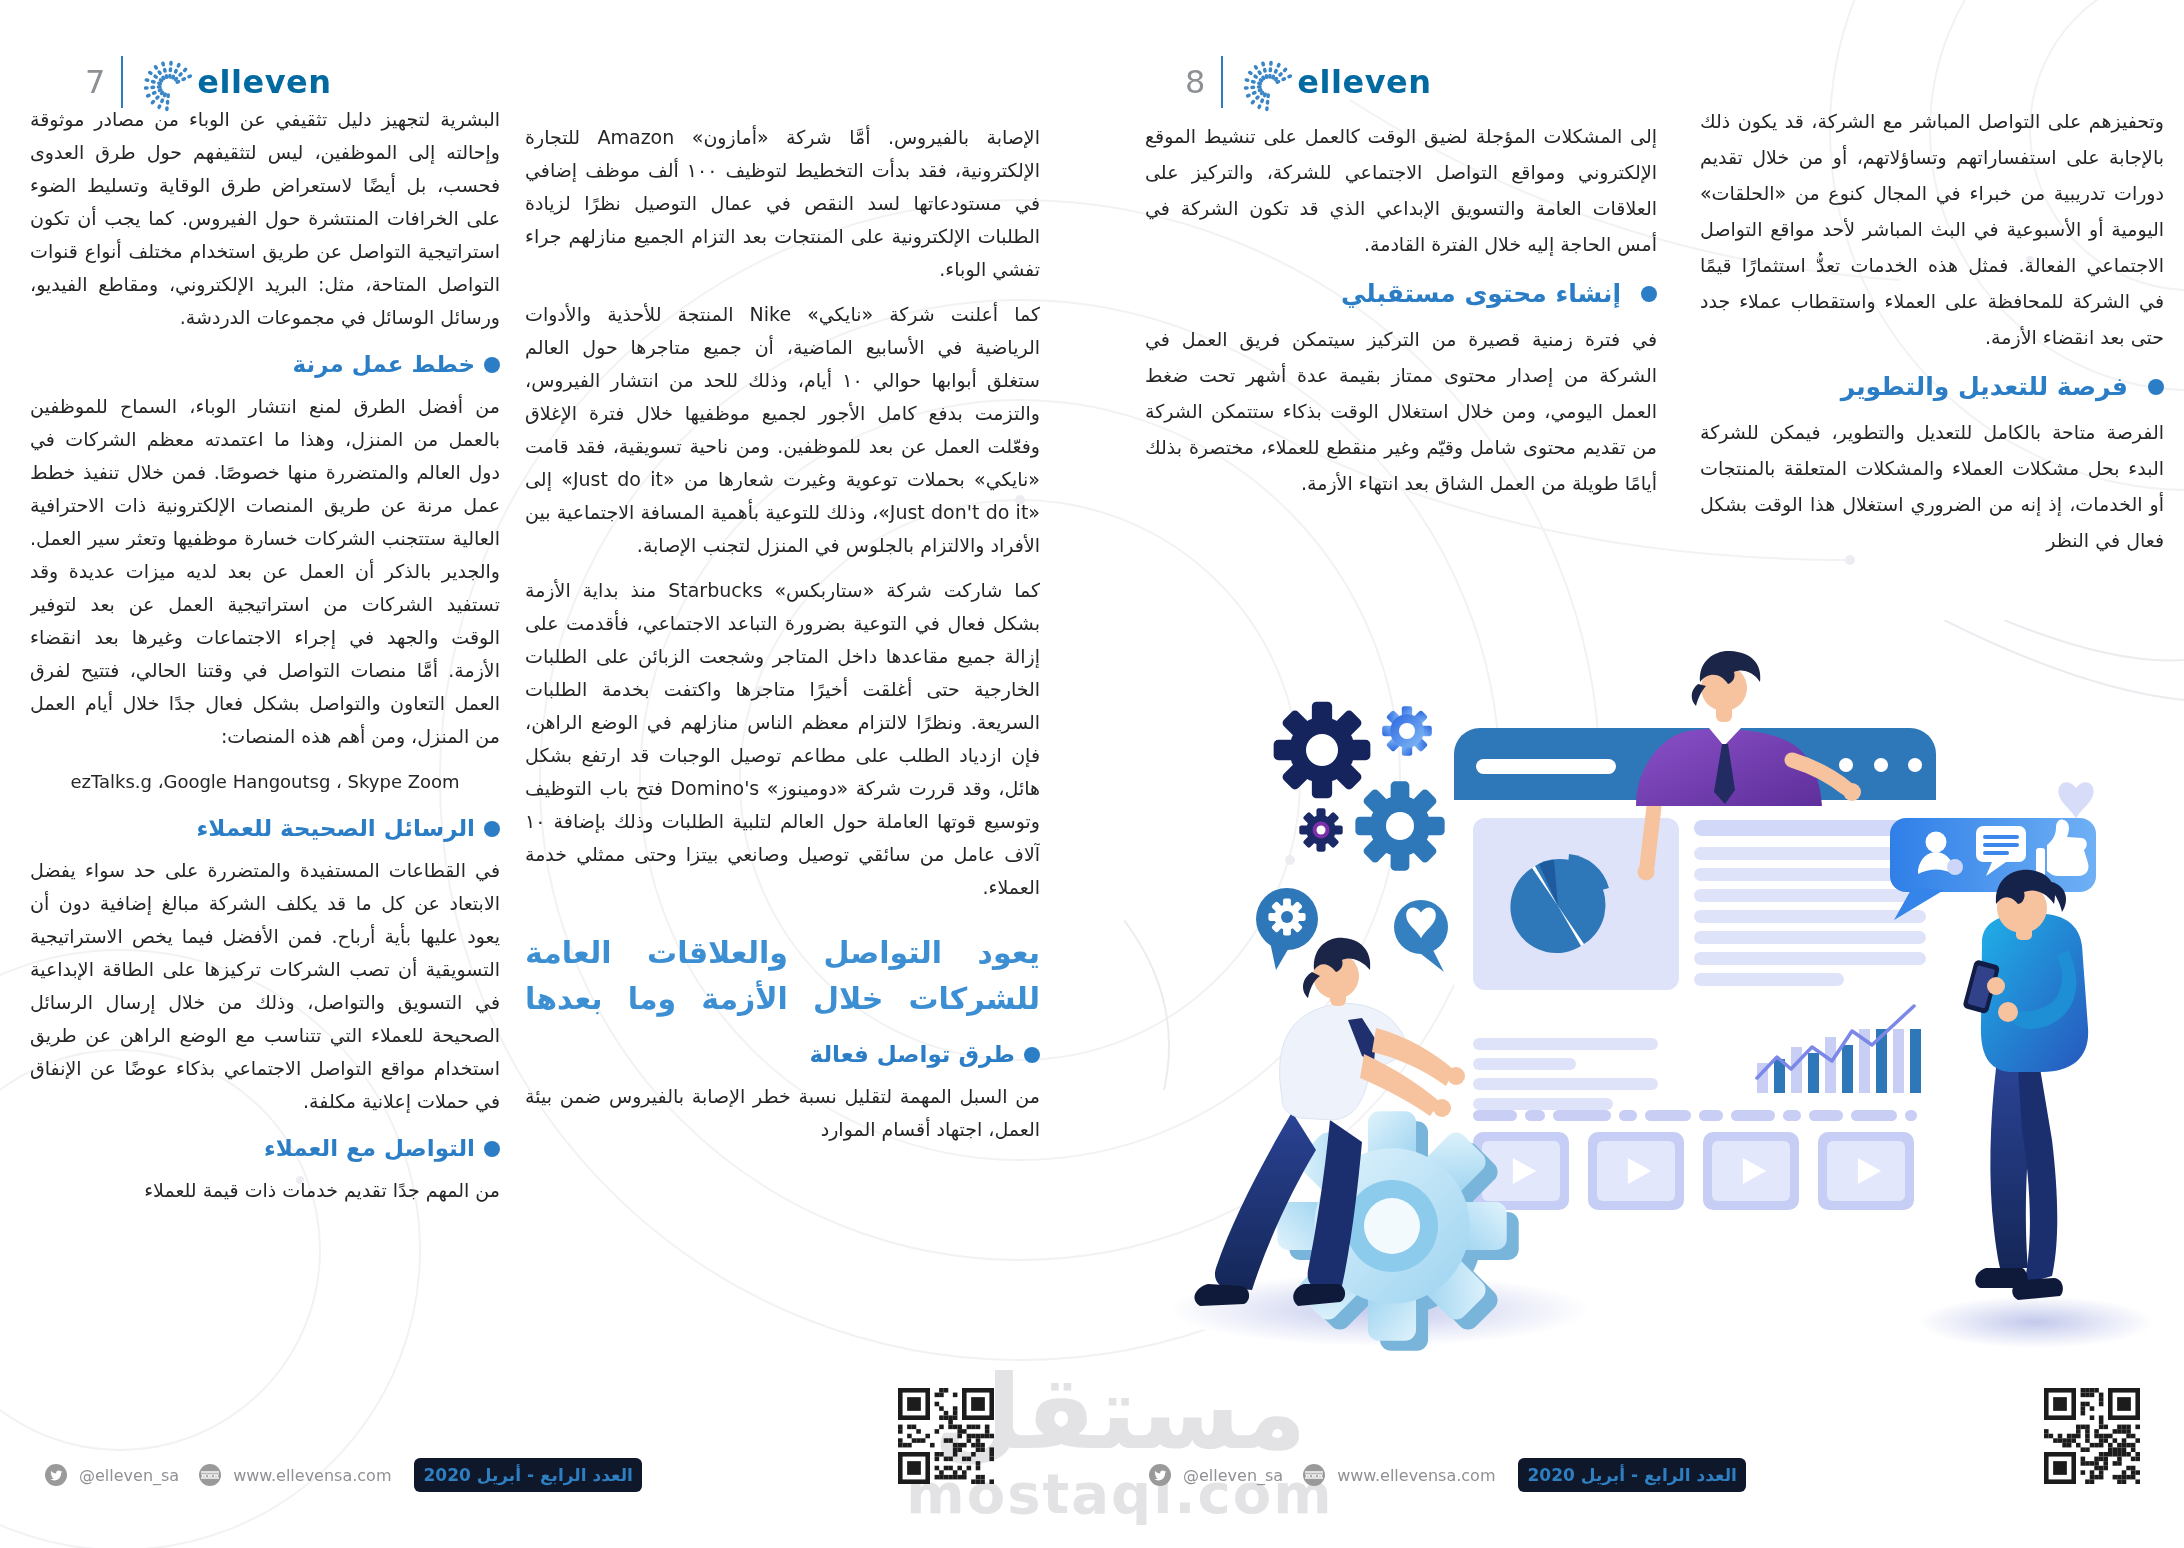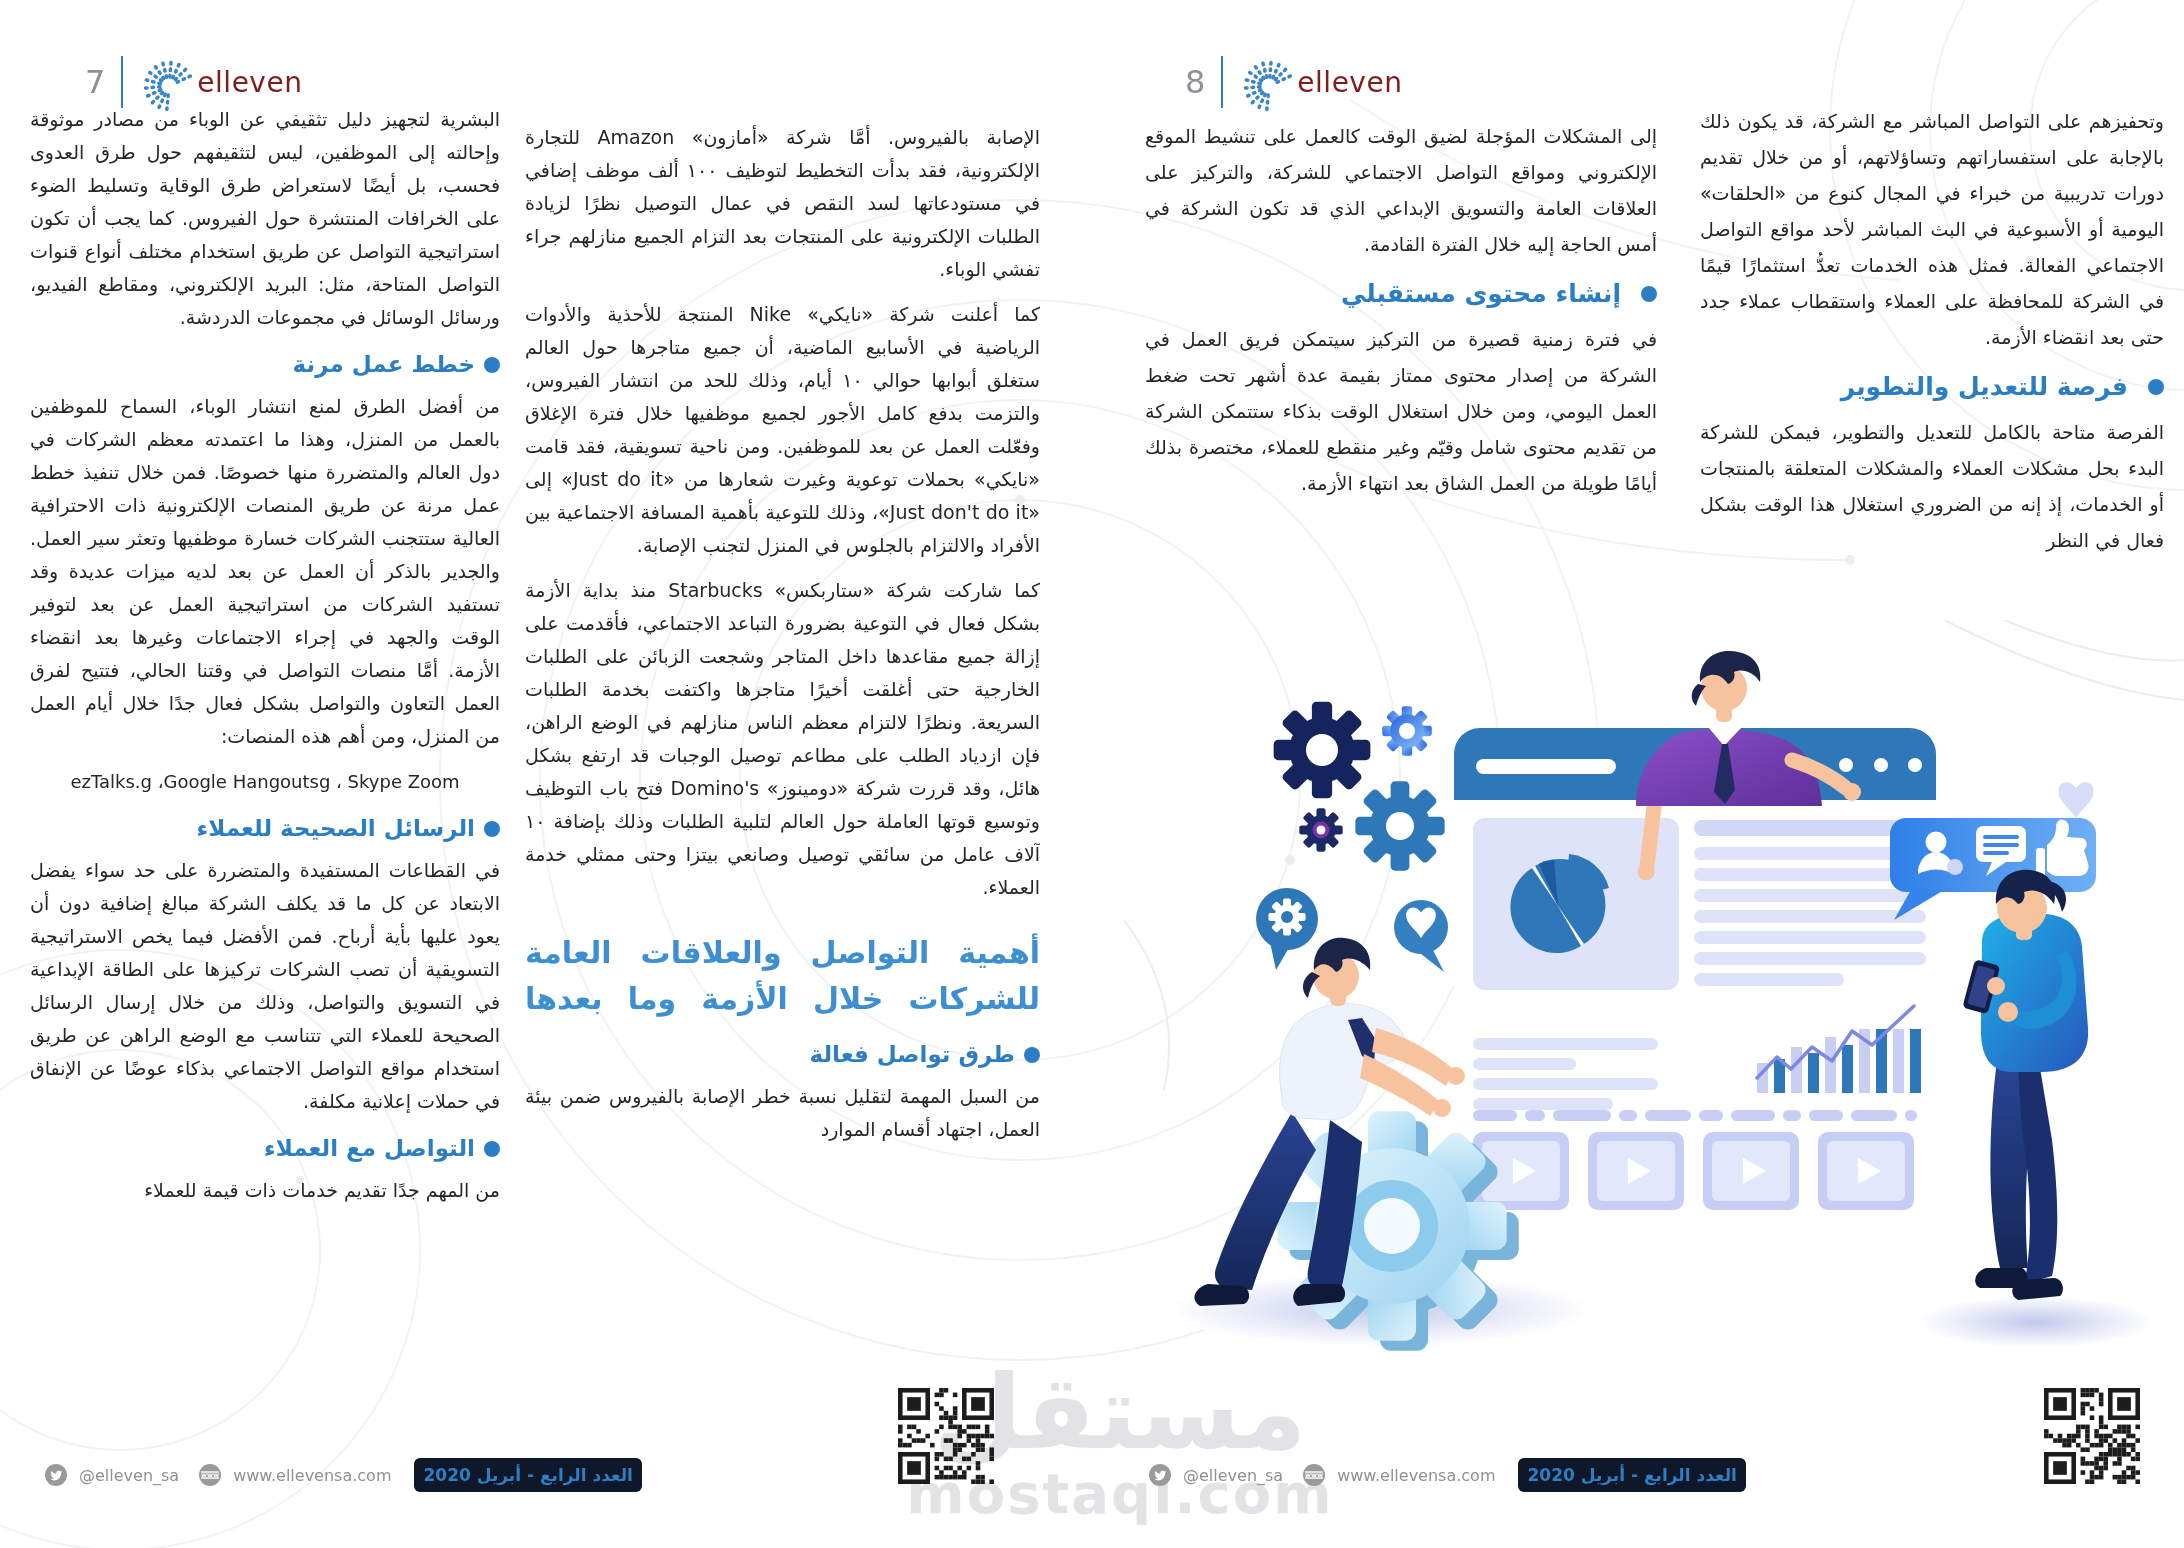--- a/index.html
+++ b/index.html
@@ -6,21 +6,21 @@
   body{
     width:2184px;height:1548px;position:relative;overflow:hidden;
     background:#ffffff;font-family:"DejaVu Sans",sans-serif;color:#262626;
   }
   .bg-pattern{position:absolute;inset:0;pointer-events:none;}
   
   .page-head{position:absolute;display:flex;align-items:center;gap:16px;height:64px;}
   .page-num{font-size:32px;color:#8d9196;line-height:1;}
   .head-divider{width:2px;height:52px;background:#2f7cc0;}
   .brand-logo{display:flex;align-items:center;}
-  .logo-text{font-size:28px;font-weight:400;color:#7f1d1d;letter-spacing:.5px;margin-left:-6px;}
+  .logo-text{font-size:32px;font-weight:700;color:#0369a1;letter-spacing:.5px;margin-left:-6px;}
   
   .col{position:absolute;direction:rtl;text-align:justify;overflow:hidden;}
   .p7 .col{font-size:19px;line-height:33px;}
   .p8 .col{font-size:19px;line-height:36px;}
   .col p{margin:0 0 12px 0;}
   .bullet-head{display:flex;align-items:center;gap:9px;color:#2b7ec6;font-weight:bold;margin:14px 0 9px 0;}
   .p7 .bullet-head{font-size:23px;}
   .p8 .bullet-head{font-size:25px;gap:20px;}
   .dot{width:16px;height:16px;border-radius:50%;background:#2b7ec6;flex:none;}
   .big-head{color:#3d8fd3;font-weight:bold;font-size:30px;line-height:46px;
@@ -95,21 +95,21 @@
     <span class="logo-text">elleven</span>
   </div>
 </div>
 
 <div class="p7">
   <div class="col" style="left:525px;top:121px;width:515px;height:1250px;">
     <p>الإصابة بالفيروس. أمَّا شركة «أمازون» Amazon للتجارة الإلكترونية، فقد بدأت التخطيط لتوظيف ١٠٠ ألف موظف إضافي في مستودعاتها لسد النقص في عمال التوصيل نظرًا لزيادة الطلبات الإلكترونية على المنتجات بعد التزام الجميع منازلهم جراء تفشي الوباء.</p>
     <p>كما أعلنت شركة «نايكي» Nike المنتجة للأحذية والأدوات الرياضية في الأسابيع الماضية، أن جميع متاجرها حول العالم ستغلق أبوابها حوالي ١٠ أيام، وذلك للحد من انتشار الفيروس، والتزمت بدفع كامل الأجور لجميع موظفيها خلال فترة الإغلاق وفعّلت العمل عن بعد للموظفين. ومن ناحية تسويقية، فقد قامت «نايكي» بحملات توعوية وغيرت شعارها من «Just do it» إلى «Just don't do it»، وذلك للتوعية بأهمية المسافة الاجتماعية بين الأفراد والالتزام بالجلوس في المنزل لتجنب الإصابة.</p>
     <p>كما شاركت شركة «ستاربكس» Starbucks منذ بداية الأزمة بشكل فعال في التوعية بضرورة التباعد الاجتماعي، فأقدمت على إزالة جميع مقاعدها داخل المتاجر وشجعت الزبائن على الطلبات الخارجية حتى أغلقت أخيرًا متاجرها واكتفت بخدمة الطلبات السريعة. ونظرًا لالتزام معظم الناس منازلهم في الوضع الراهن، فإن ازدياد الطلب على مطاعم توصيل الوجبات قد ارتفع بشكل هائل، وقد قررت شركة «دومينوز» Domino's فتح باب التوظيف وتوسيع قوتها العاملة حول العالم لتلبية الطلبات وذلك بإضافة ١٠ آلاف عامل من سائقي توصيل وصانعي بيتزا وحتى ممثلي خدمة العملاء.</p>
     <div class="big-head">
-      <div>أهمية التواصل والعلاقات العامة</div>
+      <div>يعود التواصل والعلاقات العامة</div>
       <div>للشركات خلال الأزمة وما بعدها</div>
     </div>
     <div class="bullet-head">
       <span class="dot"></span>
       <span>طرق تواصل فعالة</span>
     </div>
     <p>من السبل المهمة لتقليل نسبة خطر الإصابة بالفيروس ضمن بيئة العمل، اجتهاد أقسام الموارد</p>
   </div>
 
   <div class="col" style="left:30px;top:103px;width:470px;height:1250px;">

